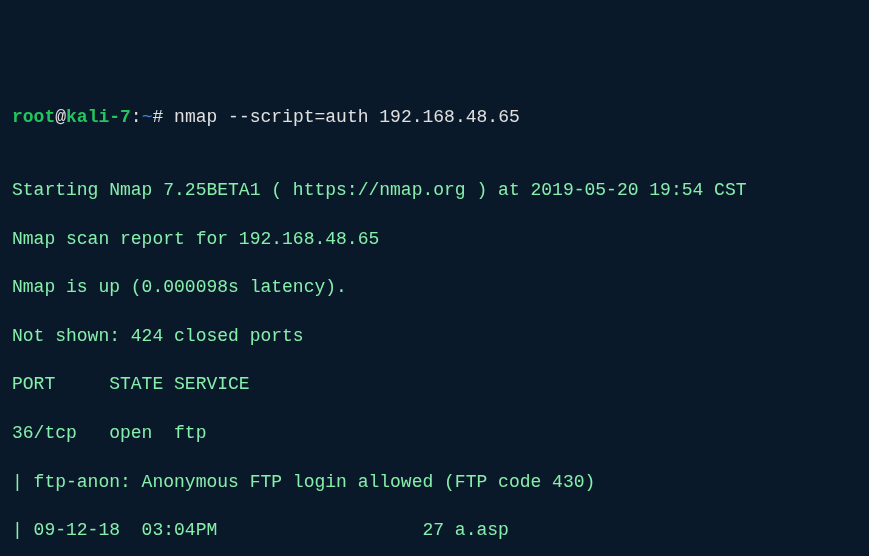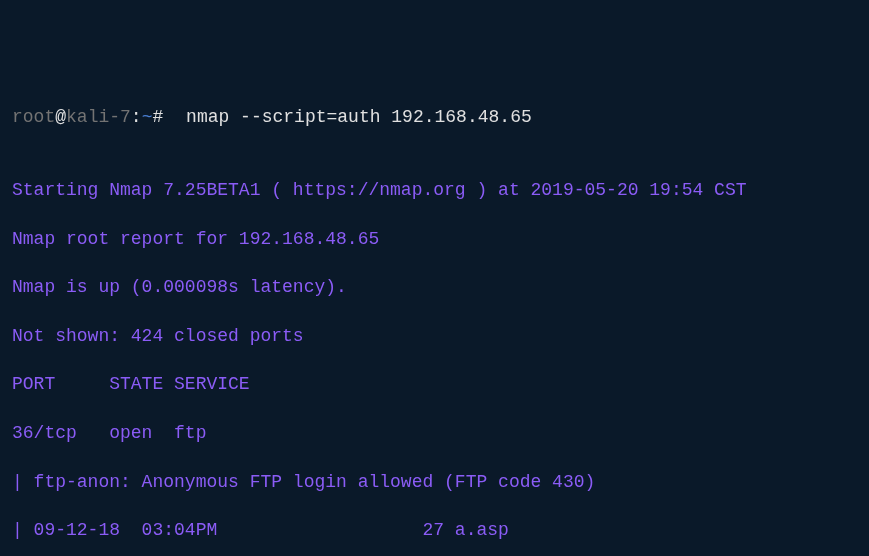--- a/index.html
+++ b/index.html
@@ -13,52 +13,51 @@
       font-size: 18px;
       color: #e0e0e0;
       padding: 8px 12px;
       width: 869px;
       height: 556px;
       overflow: hidden;
       white-space: pre;
       line-height: 1.35;
     }
     .prompt-user {
-      color: #737373;
-      font-weight: normal;
+      color: #22c55e;
+      font-weight: bold;
     }
     .prompt-host {
       color: #e0e0e0;
     }
     .prompt-path {
       color: #4a7fd4;
     }
     .prompt-sym {
       color: #e0e0e0;
     }
     .command {
       color: #e0e0e0;
-      margin-left: 12px;
     }
     .output {
-      color: #8b5cf6;
+      color: #86efac;
     }
     .terminal-line {
       display: block;
     }
   </style>
 </head>
 <body>
 
 
 
 <span class="terminal-line"><span class="prompt-user">root</span><span class="prompt-host">@</span><span class="prompt-user">kali-7</span><span class="prompt-sym">:</span><span class="prompt-path">~</span><span class="prompt-sym"># </span><span class="command">nmap --script=auth 192.168.48.65</span></span>
 <span class="terminal-line output"></span>
 <span class="terminal-line output">Starting Nmap 7.25BETA1 ( https://nmap.org ) at 2019-05-20 19:54 CST</span>
-<span class="terminal-line output">Nmap root report for 192.168.48.65</span>
+<span class="terminal-line output">Nmap scan report for 192.168.48.65</span>
 <span class="terminal-line output">Nmap is up (0.000098s latency).</span>
 <span class="terminal-line output">Not shown: 424 closed ports</span>
 <span class="terminal-line output">PORT     STATE SERVICE</span>
 <span class="terminal-line output">36/tcp   open  ftp</span>
 <span class="terminal-line output">| ftp-anon: Anonymous FTP login allowed (FTP code 430)</span>
 <span class="terminal-line output">| 09-12-18  03:04PM                   27 a.asp</span>
 
 
 
 

